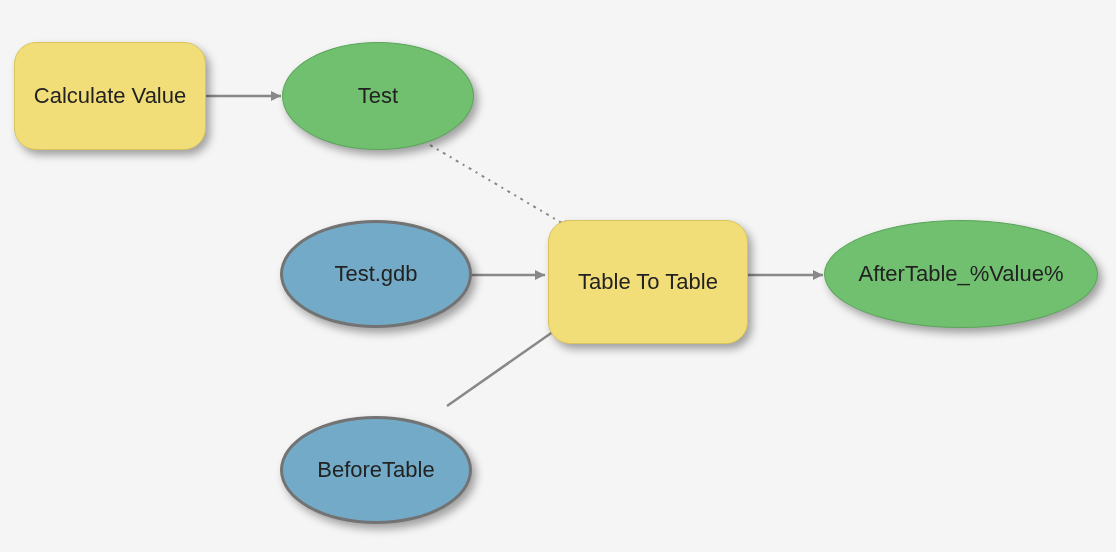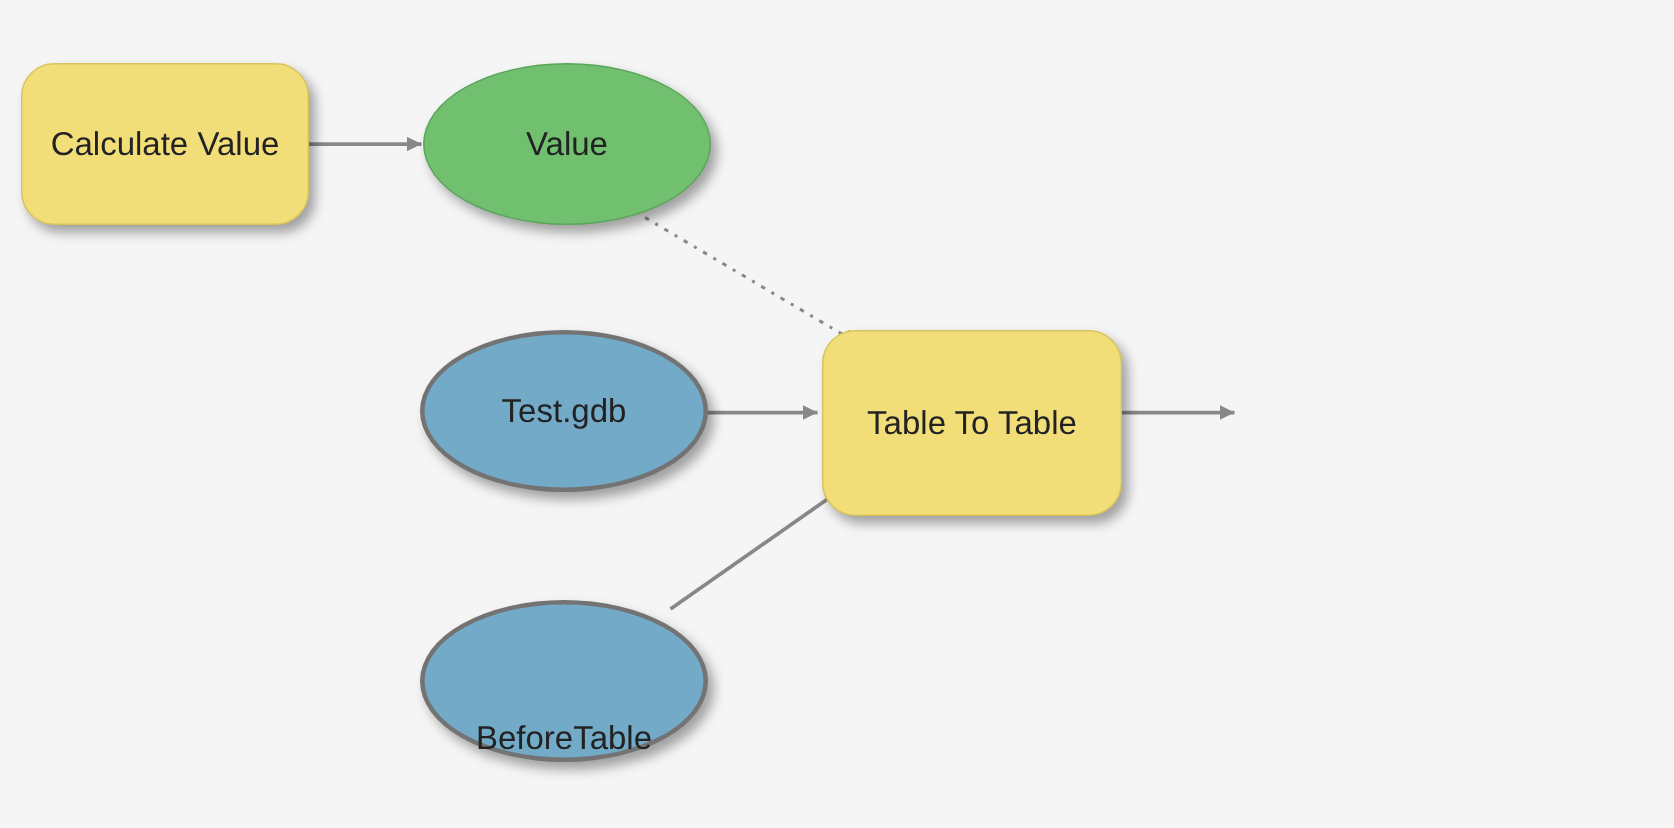--- a/index.html
+++ b/index.html
@@ -78,29 +78,32 @@
     <line x1="447" y1="406" x2="567" y2="322" stroke="#888888" stroke-width="2.5" marker-end="url(#arrowhead)"></line>
 
     <line x1="748" y1="275" x2="823" y2="275" stroke="#888888" stroke-width="2.5" marker-end="url(#arrowhead)"></line>
   </svg>
 
   <div class="node rect yellow shadow" style="left:14px; top:42px; width:192px; height:108px;">
     <span>Calculate Value</span>
   </div>
 
   <div class="node ellipse green shadow" style="left:282px; top:42px; width:192px; height:108px;">
-    <span>Value</span>
+    <span>Test</span>
   </div>
 
   <div class="node ellipse blue shadow" style="left:280px; top:220px; width:192px; height:108px;">
     <span>Test.gdb</span>
   </div>
 
-  <div class="node ellipse blue shadow" style="left:280px; top:400px; width:192px; height:108px;align-items:flex-end;">
+  <div class="node ellipse blue shadow" style="left:280px; top:416px; width:192px; height:108px;">
     <span>BeforeTable</span>
   </div>
 
   <div class="node rect yellow shadow" style="left:548px; top:220px; width:200px; height:124px;">
     <span>Table To Table</span>
   </div>
 
+  <div class="node ellipse green shadow" style="left:824px; top:220px; width:274px; height:108px;">
+    <span>AfterTable_%Value%</span>
+  </div>
 
 </div>
 
 </body></html>

